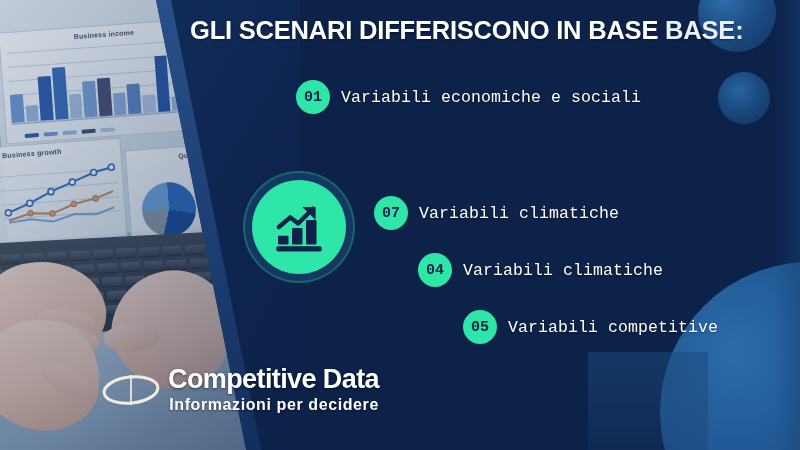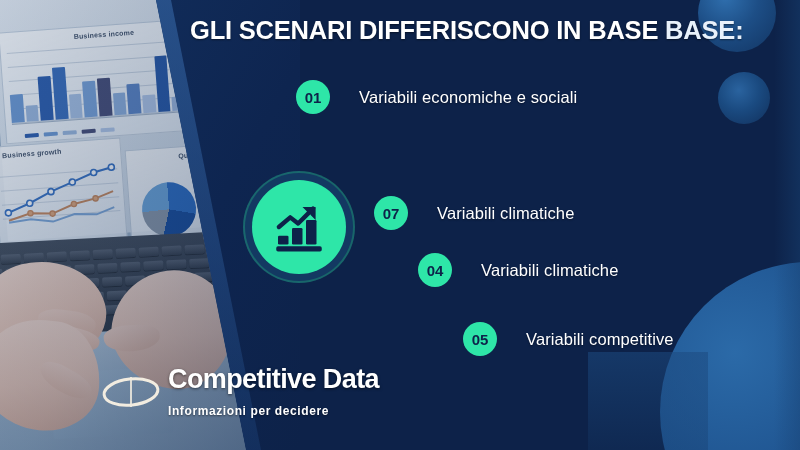--- a/index.html
+++ b/index.html
@@ -165,53 +165,53 @@
   
   #icon-badge {
     position:absolute; left:252px; top:180px; width:94px; height:94px;
     border-radius:50%; background:#2ee6a8;
     display:flex; align-items:center; justify-content:center;
     box-shadow:0 0 0 7px rgba(19,49,96,.85), 0 0 0 9px rgba(46,230,168,.35);
   }
   #icon-badge svg { width:56px; height:56px; display:block; }
 
   
-  #list { position:absolute; left:0; top:0; width:800px; height:450px; }
+  #list { position:absolute; left:0; top:0; width:800px; height:450px;font-family:Liberation Mono, monospace; }
   .row { position:absolute; display:flex; align-items:center; }
   .badge {
     width:34px; height:34px; border-radius:50%;
     background:#2ee6a8; color:#0d2249;
     font-size:15px; font-weight:bold;
     display:flex; align-items:center; justify-content:center;
     flex:0 0 auto;
   }
   .row-label {
-    margin-left:29px; color:#ffffff; font-size:16.5px;
+    margin-left:11px; color:#ffffff; font-size:16.5px;
     white-space:nowrap; letter-spacing:.1px;
     text-shadow:0 1px 2px rgba(0,0,0,.4);
   }
   #row-0 { left:296px; top:80px; }
   #row-1 { left:340px; top:138px; }
   #row-2 { left:374px; top:196px; }
   #row-3 { left:418px; top:253px; }
-  #row-4 { left:463px; top:322px;text-align:center; }
+  #row-4 { left:463px; top:310px;text-align:center; }
   #row-5 { left:504px; top:368px; }
 
   
   #logo { position:absolute; left:100px; top:366px; display:flex; align-items:center; }
   #logo-mark { width:62px; height:42px; flex:0 0 auto; }
   #logo-text { margin-left:6px; }
   #logo-name {
     color:#ffffff; font-size:27px; font-weight:bold;
     letter-spacing:-0.6px; line-height:1;
     text-shadow:0 1px 3px rgba(0,0,0,.55);
   }
   #logo-tagline {
-    color:#ffffff; font-size:12px; font-weight:bold;
-    letter-spacing:.6px; text-align:left; margin-top:11px;
+    color:#ffffff; font-size:16px; font-weight:bold;
+    letter-spacing:.6px; text-align:right; margin-top:3px;
     text-shadow:0 1px 2px rgba(0,0,0,.5);
   }
 </style>
 </head>
 <body>
 
 <div id="slide">
 
   <div class="deco" id="deco-circle-top"></div>
   <div class="deco" id="deco-circle-mid"></div>

